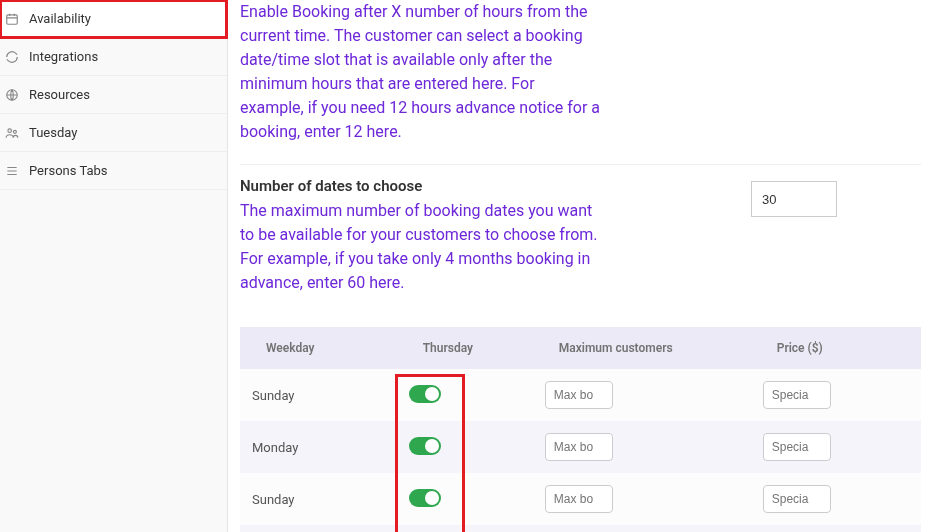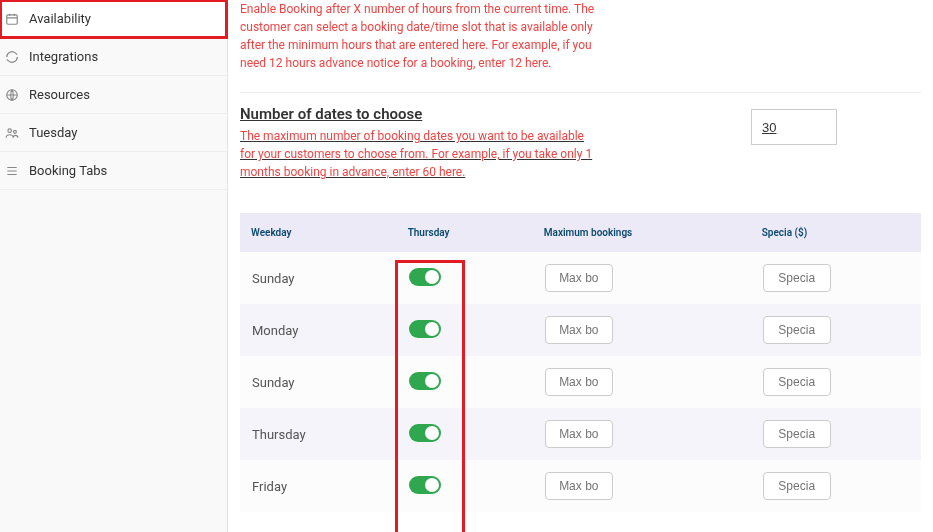--- a/index.html
+++ b/index.html
@@ -44,38 +44,38 @@
     .highlight-box-red {
       outline: 3px solid #e31b23;
       outline-offset: -2px;
     }
     .main {
       flex: 1;
       padding: 0 12px 0 12px;
       position: relative;
     }
     .section-sub {
-      color: #ef4444;
-      font-size: 12px;
+      color: #6d28d9;
+      font-size: 16px;
       line-height: 1.5;
       max-width: 360px;
     }
     .section-title {
       font-size: 15px;
       font-weight: 600;
       color: #333;
       margin-bottom: 4px;
     }
     .section-row {
       display: flex;
       align-items: flex-start;
       padding: 12px 0 20px 0;
       border-bottom: 1px solid #eee;
     }
-    .section-row.noborder { border-bottom: none; text-decoration: underline; }
+    .section-row.noborder { border-bottom: none; }
     .section-text { flex: 1; }
     .section-input-area {
       width: 260px;
       display: flex;
       justify-content: flex-start;
       padding-top: 4px;
     }
     .num-input {
       width: 86px;
       height: 36px;
@@ -91,23 +91,23 @@
     }
     table.sched {
       width: 100%;
       border-collapse: collapse;
       table-layout: fixed;
     }
     table.sched thead th {
       background: #edeaf8;
       text-align: left;
       font-weight: 600;
-      color: #0c4a6e;
-      padding: 14px 11px;
-      font-size: 10px;
+      color: #737373;
+      padding: 14px 26px;
+      font-size: 12px;
     }
     table.sched tbody td {
       padding: 12px 12px;
       font-size: 13px;
       color: #555;
       vertical-align: middle;
     }
     table.sched tbody tr:nth-child(odd) { background: #fcfcfd; }
     table.sched tbody tr:nth-child(even) { background: #f5f4fa; }
     .col-weekday { width: 23%; }
@@ -135,21 +135,20 @@
     }
     .small-input {
       width: 68px;
       height: 28px;
       border: 1px solid #ccc;
       border-radius: 4px;
       padding: 8px 8px;
       font-size: 12px;
       color: #333;
       text-overflow: ellipsis;
-      text-align: center;
     }
     .bookable-highlight {
       position: absolute;
       border: 3px solid #e31b23;
       pointer-events: none;
       top: 47px;
       left: 155px;
       width: 70px;
       height: 320px;
     }
@@ -200,60 +199,60 @@
       </span>
       <span>Tuesday</span>
     </div>
 
     <div class="sidebar-item">
       <span class="sidebar-icon">
         <svg width="14" height="14" viewBox="0 0 24 24" fill="none" stroke="currentColor" stroke-width="2">
             <path d="M4 6h16M4 12h16M4 18h16"></path>
           </svg>
       </span>
-      <span>Booking Tabs</span>
+      <span>Persons Tabs</span>
     </div>
 
   </div>
 
   <div class="main">
 
     <div class="section-row" style="padding-top:0;">
       <div class="section-text">
         <div class="section-sub">Enable Booking after X number of hours from the current time. The customer can select a booking date/time slot that is available only after the minimum hours that are entered here. For example, if you need 12 hours advance notice for a booking, enter 12 here.</div>
       </div>
       <div class="section-input-area" style="padding-left:90px;">
         <input class="num-input" style="visibility: hidden;">
       </div>
     </div>
 
     <div class="section-row noborder">
       <div class="section-text">
         <div class="section-title">Number of dates to choose</div>
-        <div class="section-sub">The maximum number of booking dates you want to be available for your customers to choose from. For example, if you take only 1 months booking in advance, enter 60 here.</div>
+        <div class="section-sub">The maximum number of booking dates you want to be available for your customers to choose from. For example, if you take only 4 months booking in advance, enter 60 here.</div>
       </div>
       <div class="section-input-area" style="padding-left:90px;">
         <input class="num-input" value="30" style="">
       </div>
     </div>
 
     <div class="table-wrap">
       <table class="sched">
         <colgroup>
           <col class="col-weekday">
             <col class="col-bookable">
             <col class="col-max">
             <col class="col-price">
         </colgroup>
         <thead>
           <tr>
             <th>Weekday</th>
             <th>Thursday</th>
-            <th>Maximum bookings</th>
-            <th>Specia ($)</th>
+            <th>Maximum customers</th>
+            <th>Price ($)</th>
           </tr>
         </thead>
         <tbody id="sched-body">
             <tr>
               <td>Sunday</td>
               <td><span class="toggle"></span></td>
               <td><input class="small-input" placeholder="Max bo" style=""></td>
               <td><input class="small-input" placeholder="Specia" style=""></td>
             </tr>
             <tr>

